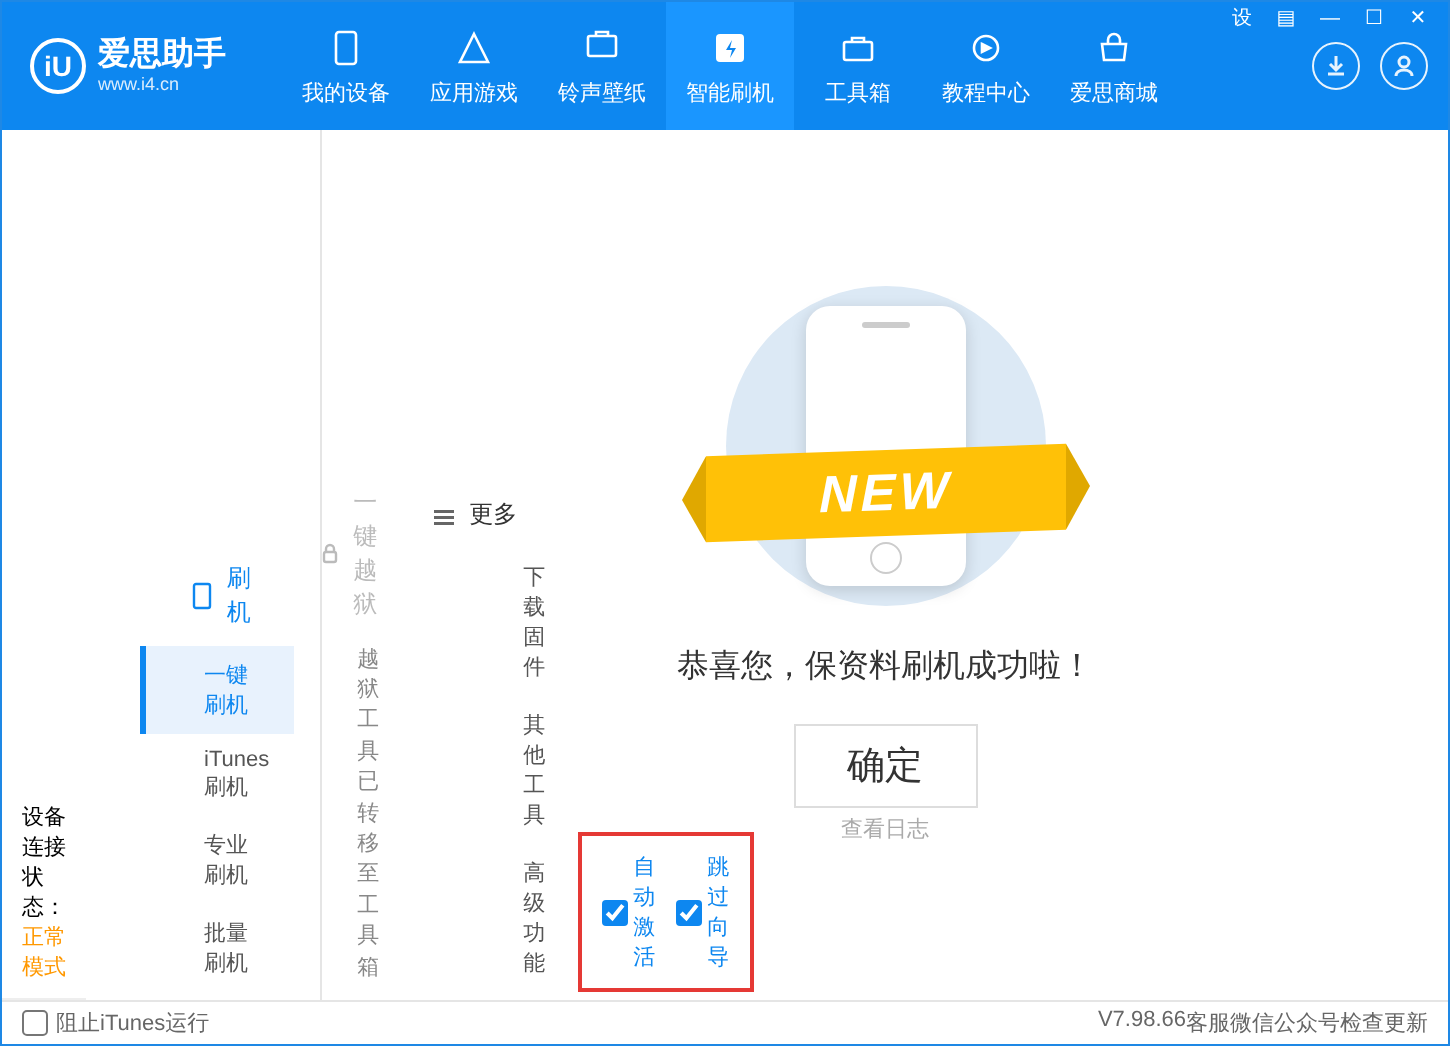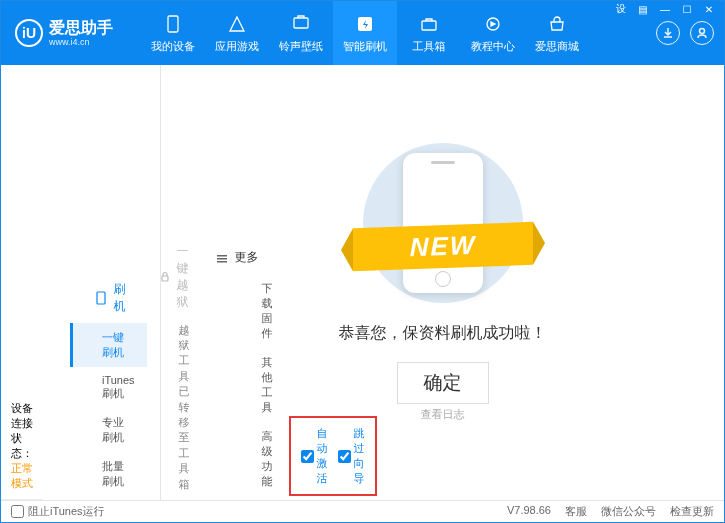--- a/index.html
+++ b/index.html
@@ -40,21 +40,21 @@
 .phone::after { content: ""; position: absolute; bottom: 6px; left: 50%; transform: translateX(-50%); width: 14px; height: 14px; border: 1px solid #ccc; border-radius: 50%; }
 .banner { position: absolute; bottom: 35px; left: 10px; right: 10px; background: #ffc107; color: #fff; font-weight: bold; font-style: italic; font-size: 26px; text-align: center; padding: 6px 0; transform: skewY(-2deg); letter-spacing: 2px; }
 .banner::before, .banner::after { content: ""; position: absolute; top: 0; width: 12px; height: 100%; background: #e0a800; }
 .banner::before { left: -12px; clip-path: polygon(100% 0, 100% 100%, 0 50%); }
 .banner::after { right: -12px; clip-path: polygon(0 0, 100% 50%, 0 100%); }
 .success-text { font-size: 16px; color: #333; margin-bottom: 18px; }
 .ok-btn { border: 1px solid #ddd; background: #fff; padding: 7px 26px; font-size: 19px; cursor: pointer; color: #333; }
 .log-link { margin-top: 3px; font-size: 11px; color: #aaa; cursor: pointer; }
 .footer { height: 22px; border-top: 1px solid #e5e5e5; display: flex; align-items: center; padding: 0 10px; font-size: 11px; color: #666; }
 .footer-left { display: flex; align-items: center; gap: 4px; }
-.footer-right { margin-left: auto; display: flex; gap: 14px; }
+.footer-right { margin-left: auto; display: flex; }
 .footer-item { cursor: pointer; }
 .circ-btn { width: 24px; height: 24px; border: 1.5px solid #fff; border-radius: 50%; display: flex; align-items: center; justify-content: center; cursor: pointer; opacity: 0.9; }
 svg { display: block; }
 </style>
 </head>
 <body>
 
 <div class="win-controls">
   <span class="win-btn">设</span>
   <span class="win-btn">▤</span>

